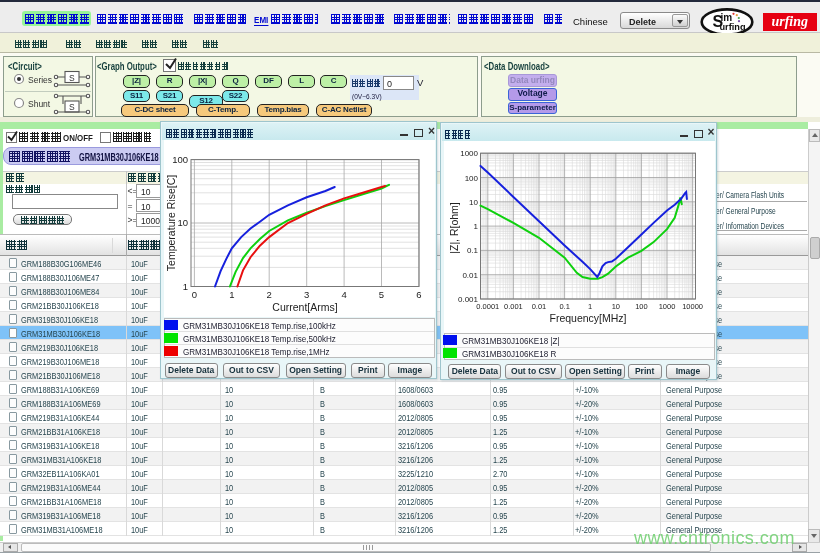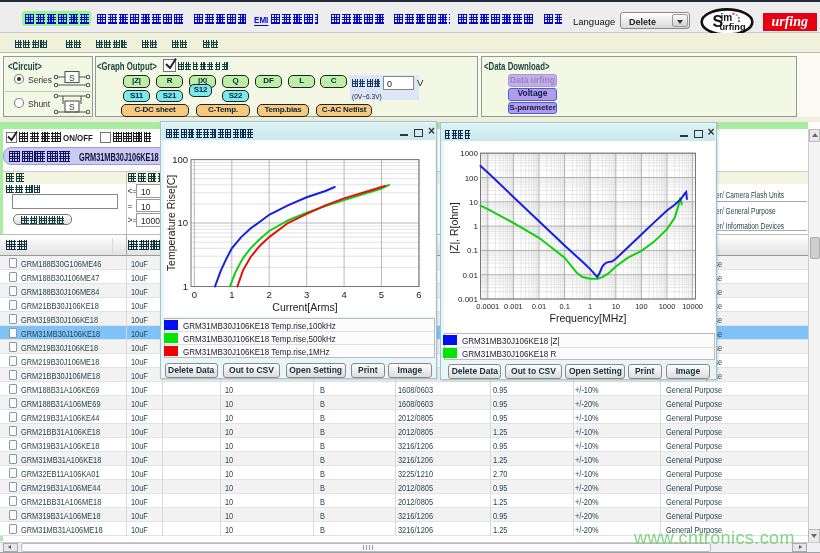--- a/index.html
+++ b/index.html
@@ -47,21 +47,21 @@
 <span class="ab" style="left:458px;top:14px">
       <i class="zh u" style="width:75px;height:9.5px;--c:#0008d0;--p:11.0px;"></i>
     </span>
 <span class="ab" style="left:544px;top:14px">
       <i class="zh u" style="width:18px;height:9.5px;--c:#0008d0;--p:11.0px;"></i>
     </span>
 <span class="ab" style="left:254px;top:14px;font-size:9.5px;font-weight:bold;color:#0008d0;border-bottom:1px solid #0008d0;transform:scaleX(0.85);transform-origin:0 0">EMI</span>
 <span class="ab" style="left:271px;top:14px">
       <i class="zh u" style="width:47px;height:9.5px;--c:#0008d0;--p:11.0px;"></i>
     </span>
-<span class="ab" style="left:573px;top:15.5px;font-size:9.5px;color:#101010">Language</span>
+<span class="ab" style="left:573px;top:15.5px;font-size:9.5px;color:#101010">Chinese</span>
 <div class="ab" style="left:620px;top:12px;width:70px;height:17px;background:linear-gradient(#ffffff,#d9d9d9);border:1px solid #8a8a8a;border-radius:3px">
 <span class="ab" style="left:8px;top:4px;font-size:9px;font-weight:bold;color:#222">Delete</span>
 <div class="ab" style="right:1px;top:1px;width:16px;height:13px;background:linear-gradient(#fcfcfc,#d0d0d0);border:1px solid #999;border-radius:2px">
 <div class="ab" style="left:3.5px;top:4.5px;width:0;height:0;border-left:3.5px solid transparent;border-right:3.5px solid transparent;border-top:4.5px solid #333"></div>
       </div>
     </div>
 <svg class="ab" style="left:700px;top:8px" width="54" height="28" viewBox="0 0 54 28">
 <ellipse cx="27" cy="14" rx="25.3" ry="12.6" fill="#fff" stroke="#111" stroke-width="2.6"></ellipse>
 <circle cx="33.5" cy="5.8" r="1.1" fill="#e3342f"></circle>
       <circle cx="36.8" cy="7.2" r="1.1" fill="#e8a33d"></circle>
@@ -135,21 +135,21 @@
     </span>
 <div class="btn gbtn" style="left:123px;top:75px;width:27px;height:12.5px">|Z|</div>
 <div class="btn gbtn" style="left:156px;top:75px;width:27px;height:12.5px">R</div>
 <div class="btn gbtn" style="left:189px;top:75px;width:27px;height:12.5px">|X|</div>
 <div class="btn gbtn" style="left:222px;top:75px;width:27px;height:12.5px">Q</div>
 <div class="btn gbtn" style="left:255px;top:75px;width:27px;height:12.5px">DF</div>
 <div class="btn gbtn" style="left:288px;top:75px;width:27px;height:12.5px">L</div>
 <div class="btn gbtn" style="left:320px;top:75px;width:27px;height:12.5px">C</div>
 <div class="btn cbtn" style="left:123px;top:89.5px;width:27px;height:12.5px">S11</div>
 <div class="btn cbtn" style="left:156px;top:89.5px;width:27px;height:12.5px">S21</div>
-<div class="btn cbtn" style="left:189px;top:84px;width:23px;height:12.5px">S12</div>
+<div class="btn cbtn" style="left:189px;top:95px;width:34px;height:12.5px">S12</div>
 <div class="btn cbtn" style="left:222px;top:89.5px;width:27px;height:12.5px">S22</div>
 <div class="btn obtn" style="left:121px;top:104px;width:68px;height:12.5px">C-DC sheet</div>
 <div class="btn obtn" style="left:196px;top:104px;width:54px;height:12.5px">C-Temp.</div>
 <div class="btn obtn" style="left:257px;top:104px;width:52px;height:12.5px">Temp.bias</div>
 <div class="btn obtn" style="left:316px;top:104px;width:56px;height:12.5px">C-AC Netlist</div>
 <div class="ab" style="left:350px;top:75px;width:69px;height:25px;background:#dce6f7"></div>
 <span class="ab" style="left:352px;top:79px">
       <i class="zh" style="width:28px;height:7.5px;--c:#1a3a6a;--p:7.5px;"></i>
     </span>
 <div class="ab" style="left:383px;top:75.5px;width:31px;height:14px;background:#fff;border:1px solid #888;font-size:9px;color:#222;padding:2px 0 0 3px">0</div>

